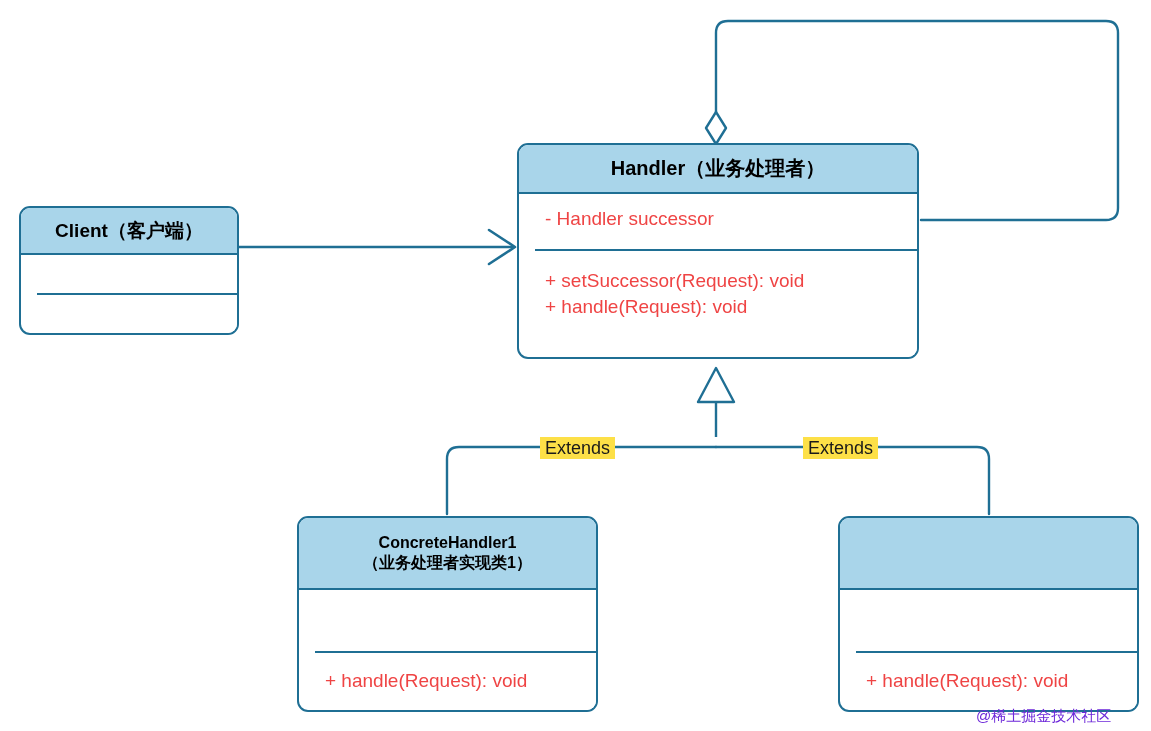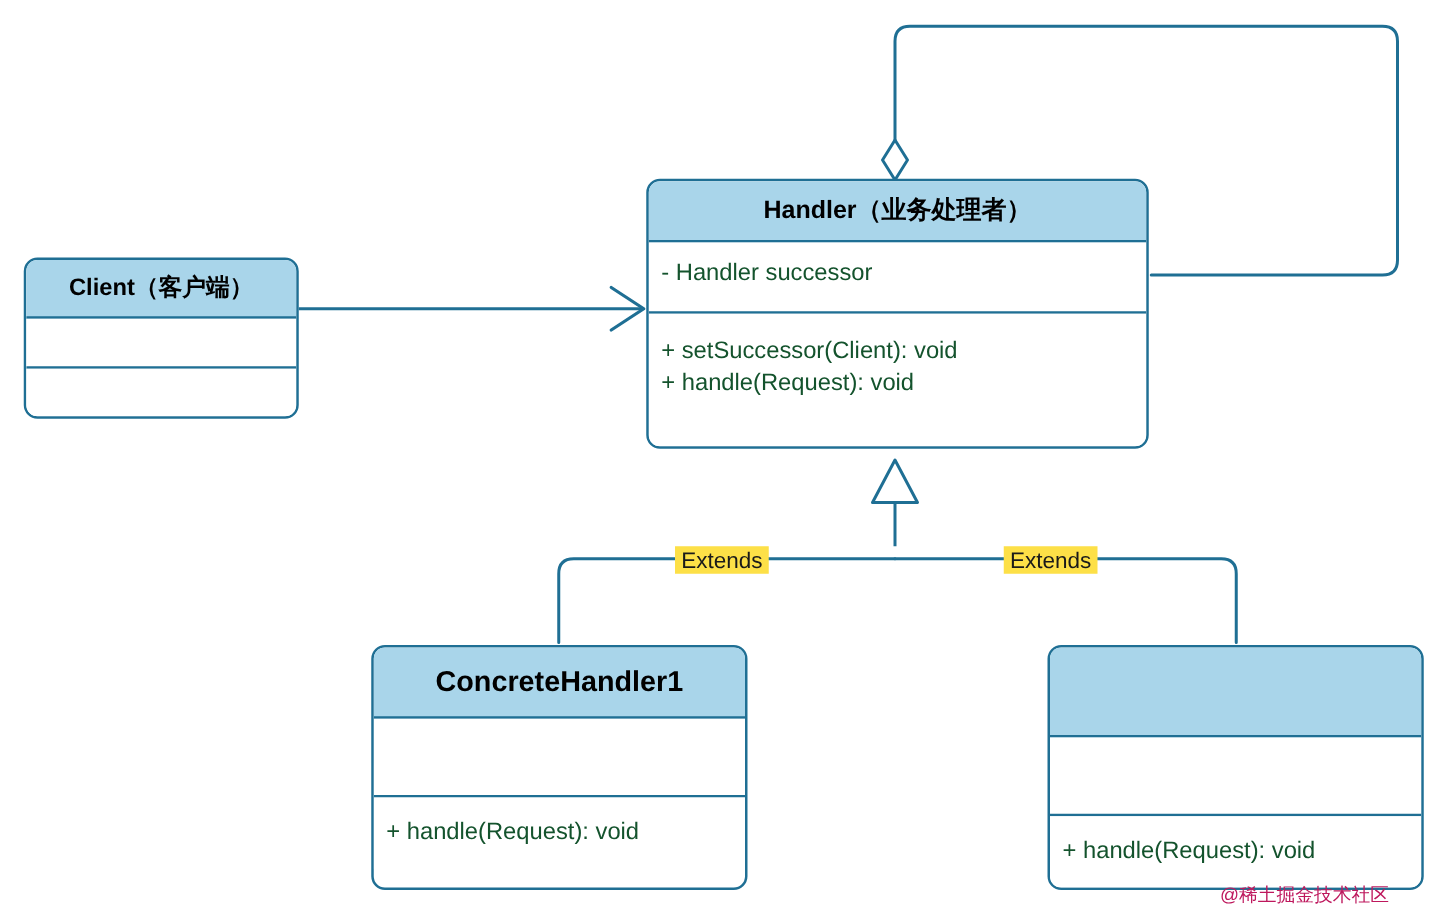--- a/index.html
+++ b/index.html
@@ -49,44 +49,45 @@
     color: #000000;
     line-height: 1.24;
     padding: 2px 6px;
   }
   .uml-header .title-line {
     white-space: nowrap;
   }
   .uml-compartment {
     box-sizing: border-box;
     background: #ffffff;
-    color: #14532d;
+    color: #ef4444;
     padding: 7px 10px 2px 10px;
     line-height: 1.35;
+    margin-left: 16px;
   }
   .uml-compartment.divider {
     border-bottom: 2px solid #1f6f94;
   }
   .uml-compartment .member {
     white-space: nowrap;
   }
 
   
   #client-class      { left: 19px;  top: 206px; width: 220px; height: 129px; }
   #client-class .uml-header       { height: 47px; font-size: 19px; }
   #client-class .compartment-1    { height: 40px; }
   #client-class .compartment-2    { height: 38px; }
 
   #handler-class     { left: 517px; top: 143px; width: 402px; height: 216px; }
   #handler-class .uml-header      { height: 49px; font-size: 20px; }
   #handler-class .compartment-1   { height: 57px; font-size: 19px; padding-top: 12px; }
   #handler-class .compartment-2   { height: 106px; font-size: 19px; padding-top: 17px; }
 
   #concrete1-class   { left: 297px; top: 516px; width: 301px; height: 196px; }
-  #concrete1-class .uml-header    { height: 57px; font-size: 23px; }
+  #concrete1-class .uml-header    { height: 72px; font-size: 16px; }
   #concrete1-class .compartment-1 { height: 63px; }
   #concrete1-class .compartment-2 { height: 57px; font-size: 19px; padding-top: 15px; }
 
   #concrete2-class   { left: 838px; top: 516px; width: 301px; height: 196px; }
   #concrete2-class .uml-header    { height: 72px; font-size: 19px; }
   #concrete2-class .compartment-1 { height: 63px; }
   #concrete2-class .compartment-2 { height: 57px; font-size: 19px; padding-top: 15px; }
 
   
   .edge-label {
@@ -101,21 +102,21 @@
   }
   #extends-label-left  { left: 540px; top: 437px; }
   #extends-label-right { left: 803px; top: 437px; }
 
   
   #watermark {
     position: absolute;
     left: 976px;
     top: 707px;
     font-size: 15px;
-    color: #be185d;
+    color: #6d28d9;
     white-space: nowrap;
     z-index: 5;
   }
 </style>
 </head>
 <body>
 
 <div id="canvas">
 
   <svg id="edges" viewBox="0 0 1151 731" width="1151" height="731">
@@ -164,28 +165,29 @@
   </div>
 
   <div class="uml-class" id="handler-class">
     <div class="uml-header">
       <div class="title-line"><span>Handler</span><span>（业务处理者）</span></div>
     </div>
     <div class="uml-compartment compartment-1 divider">
       <div class="member">- Handler successor</div>
     </div>
     <div class="uml-compartment compartment-2">
-      <div class="member">+ setSuccessor(Client): void</div>
+      <div class="member">+ setSuccessor(Request): void</div>
       <div class="member">+ handle(Request): void</div>
     </div>
   </div>
 
   <div class="uml-class" id="concrete1-class">
     <div class="uml-header">
       <div class="title-line">ConcreteHandler1</div>
+      <div class="title-line">（业务处理者实现类1）</div>
     </div>
     <div class="uml-compartment compartment-1 divider"></div>
     <div class="uml-compartment compartment-2">
       <div class="member">+ handle(Request): void</div>
     </div>
   </div>
 
   <div class="uml-class" id="concrete2-class">
     <div class="uml-header">
     </div>

